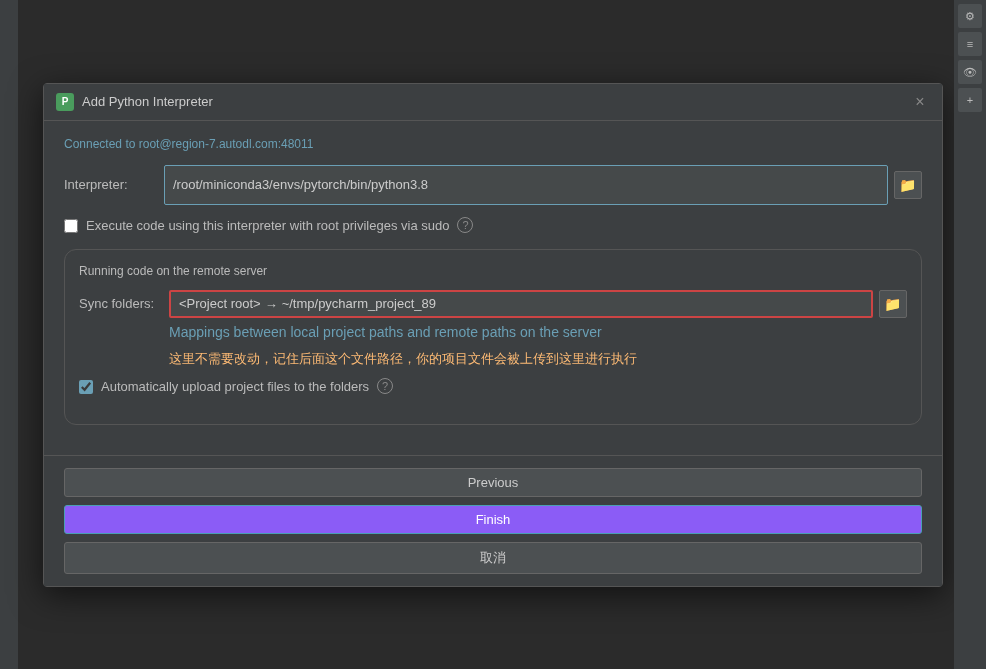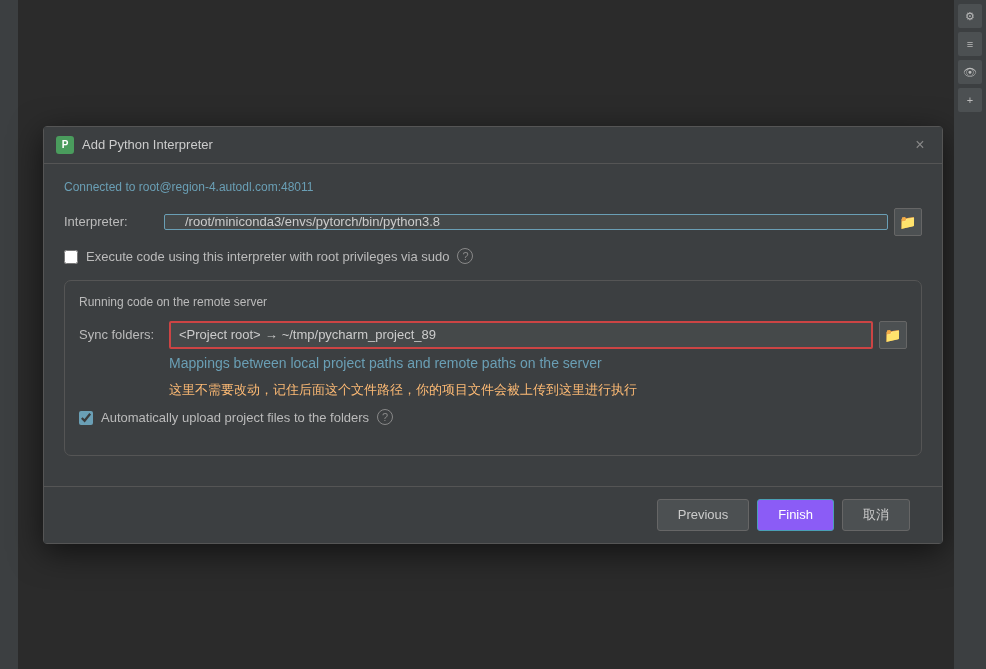--- a/index.html
+++ b/index.html
@@ -143,23 +143,23 @@
       display: flex;
       align-items: center;
       gap: 6px;
     }
 
     .field-input {
       flex: 1;
       background: #45494a;
       border: 1px solid #6a9fb5;
       color: #cccccc;
-      padding: 4px 20px;
-      font-size: 13px;
-      height: 16px;
+      padding: 4px 8px;
+      font-size: 13px;
+      height: 40px;
       outline: none;
       border-radius: 2px;
     }
 
     .browse-btn {
       width: 28px;
       height: 28px;
       background: #4c5052;
       border: 1px solid #666;
       color: #aaa;
@@ -199,21 +199,21 @@
       color: #888;
       font-size: 11px;
       display: flex;
       align-items: center;
       justify-content: center;
       cursor: pointer;
     }
 
     .remote-section {
       border: 1px solid #555;
-      border-radius: 7px;
+      border-radius: 12px;
       padding: 14px;
       margin-bottom: 14px;
       background: #3c3f41;
     }
 
     .remote-section-title {
       color: #bbbbbb;
       font-size: 12px;
       margin-bottom: 12px;
     }
@@ -266,25 +266,26 @@
 
     .annotation-text {
       color: #fdba74;
       font-size: 13px;
       margin-left: 90px;
       margin-top: 4px;
     }
 
     .dialog-footer {
       border-top: 1px solid #555;
-      padding: 12px 32px;
+      padding: 12px 20px;
       display: flex;
       justify-content: flex-end;
       gap: 8px;
       background: #3c3f41;
+      flex-direction: column;
     }
 
     .btn {
       padding: 6px 20px;
       font-size: 13px;
       border-radius: 3px;
       cursor: pointer;
       border: 1px solid transparent;
     }
 
@@ -323,21 +324,21 @@
         <div class="dialog-icon">
           <span>P</span>
         </div>
         <span class="dialog-title-text">Add Python Interpreter</span>
       </div>
       <button class="dialog-close-btn">×</button>
     </div>
 
     <div class="dialog-body">
 
-      <div class="connected-line">Connected to root@region-4.autodl.com:48011</div>
+      <div class="connected-line">Connected to root@region-7.autodl.com:48011</div>
 
       <div class="field-row">
         <span class="field-label">Interpreter:</span>
         <div class="field-input-wrapper">
           <input class="field-input" type="text" value="/root/miniconda3/envs/pytorch/bin/python3.8" style="">
           <button class="browse-btn">
             <span>📁</span>
           </button>
         </div>
       </div>

